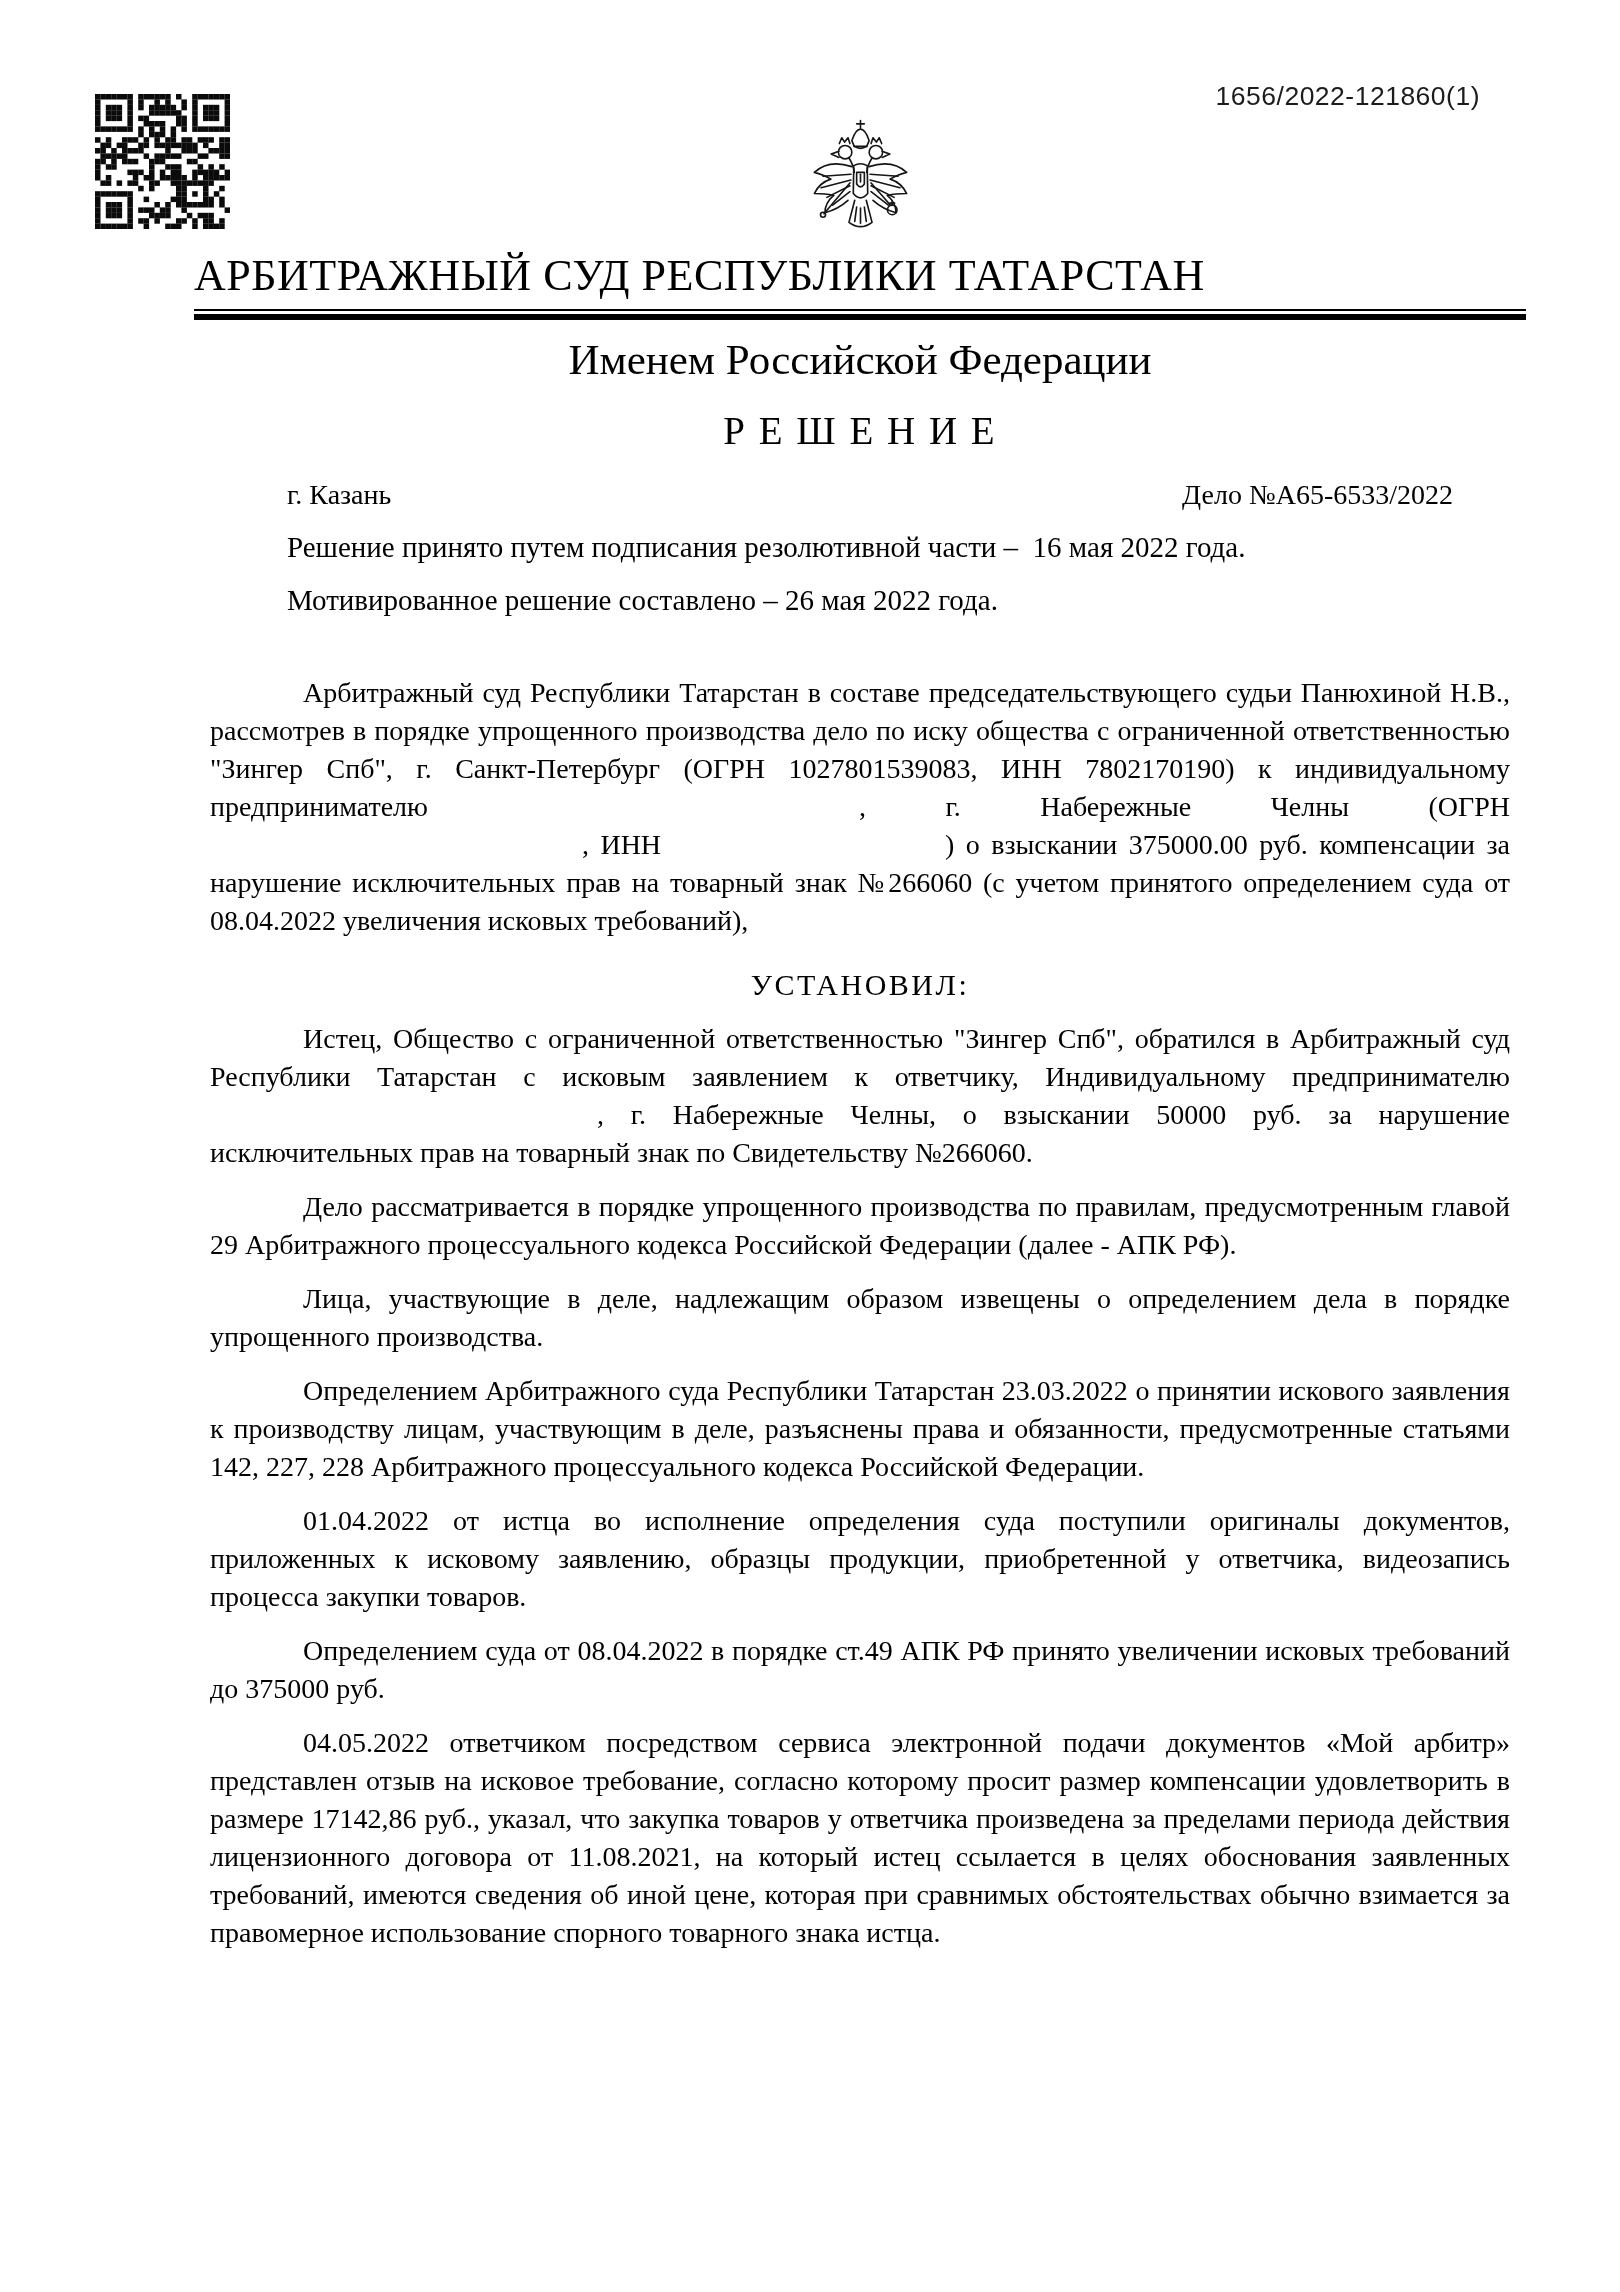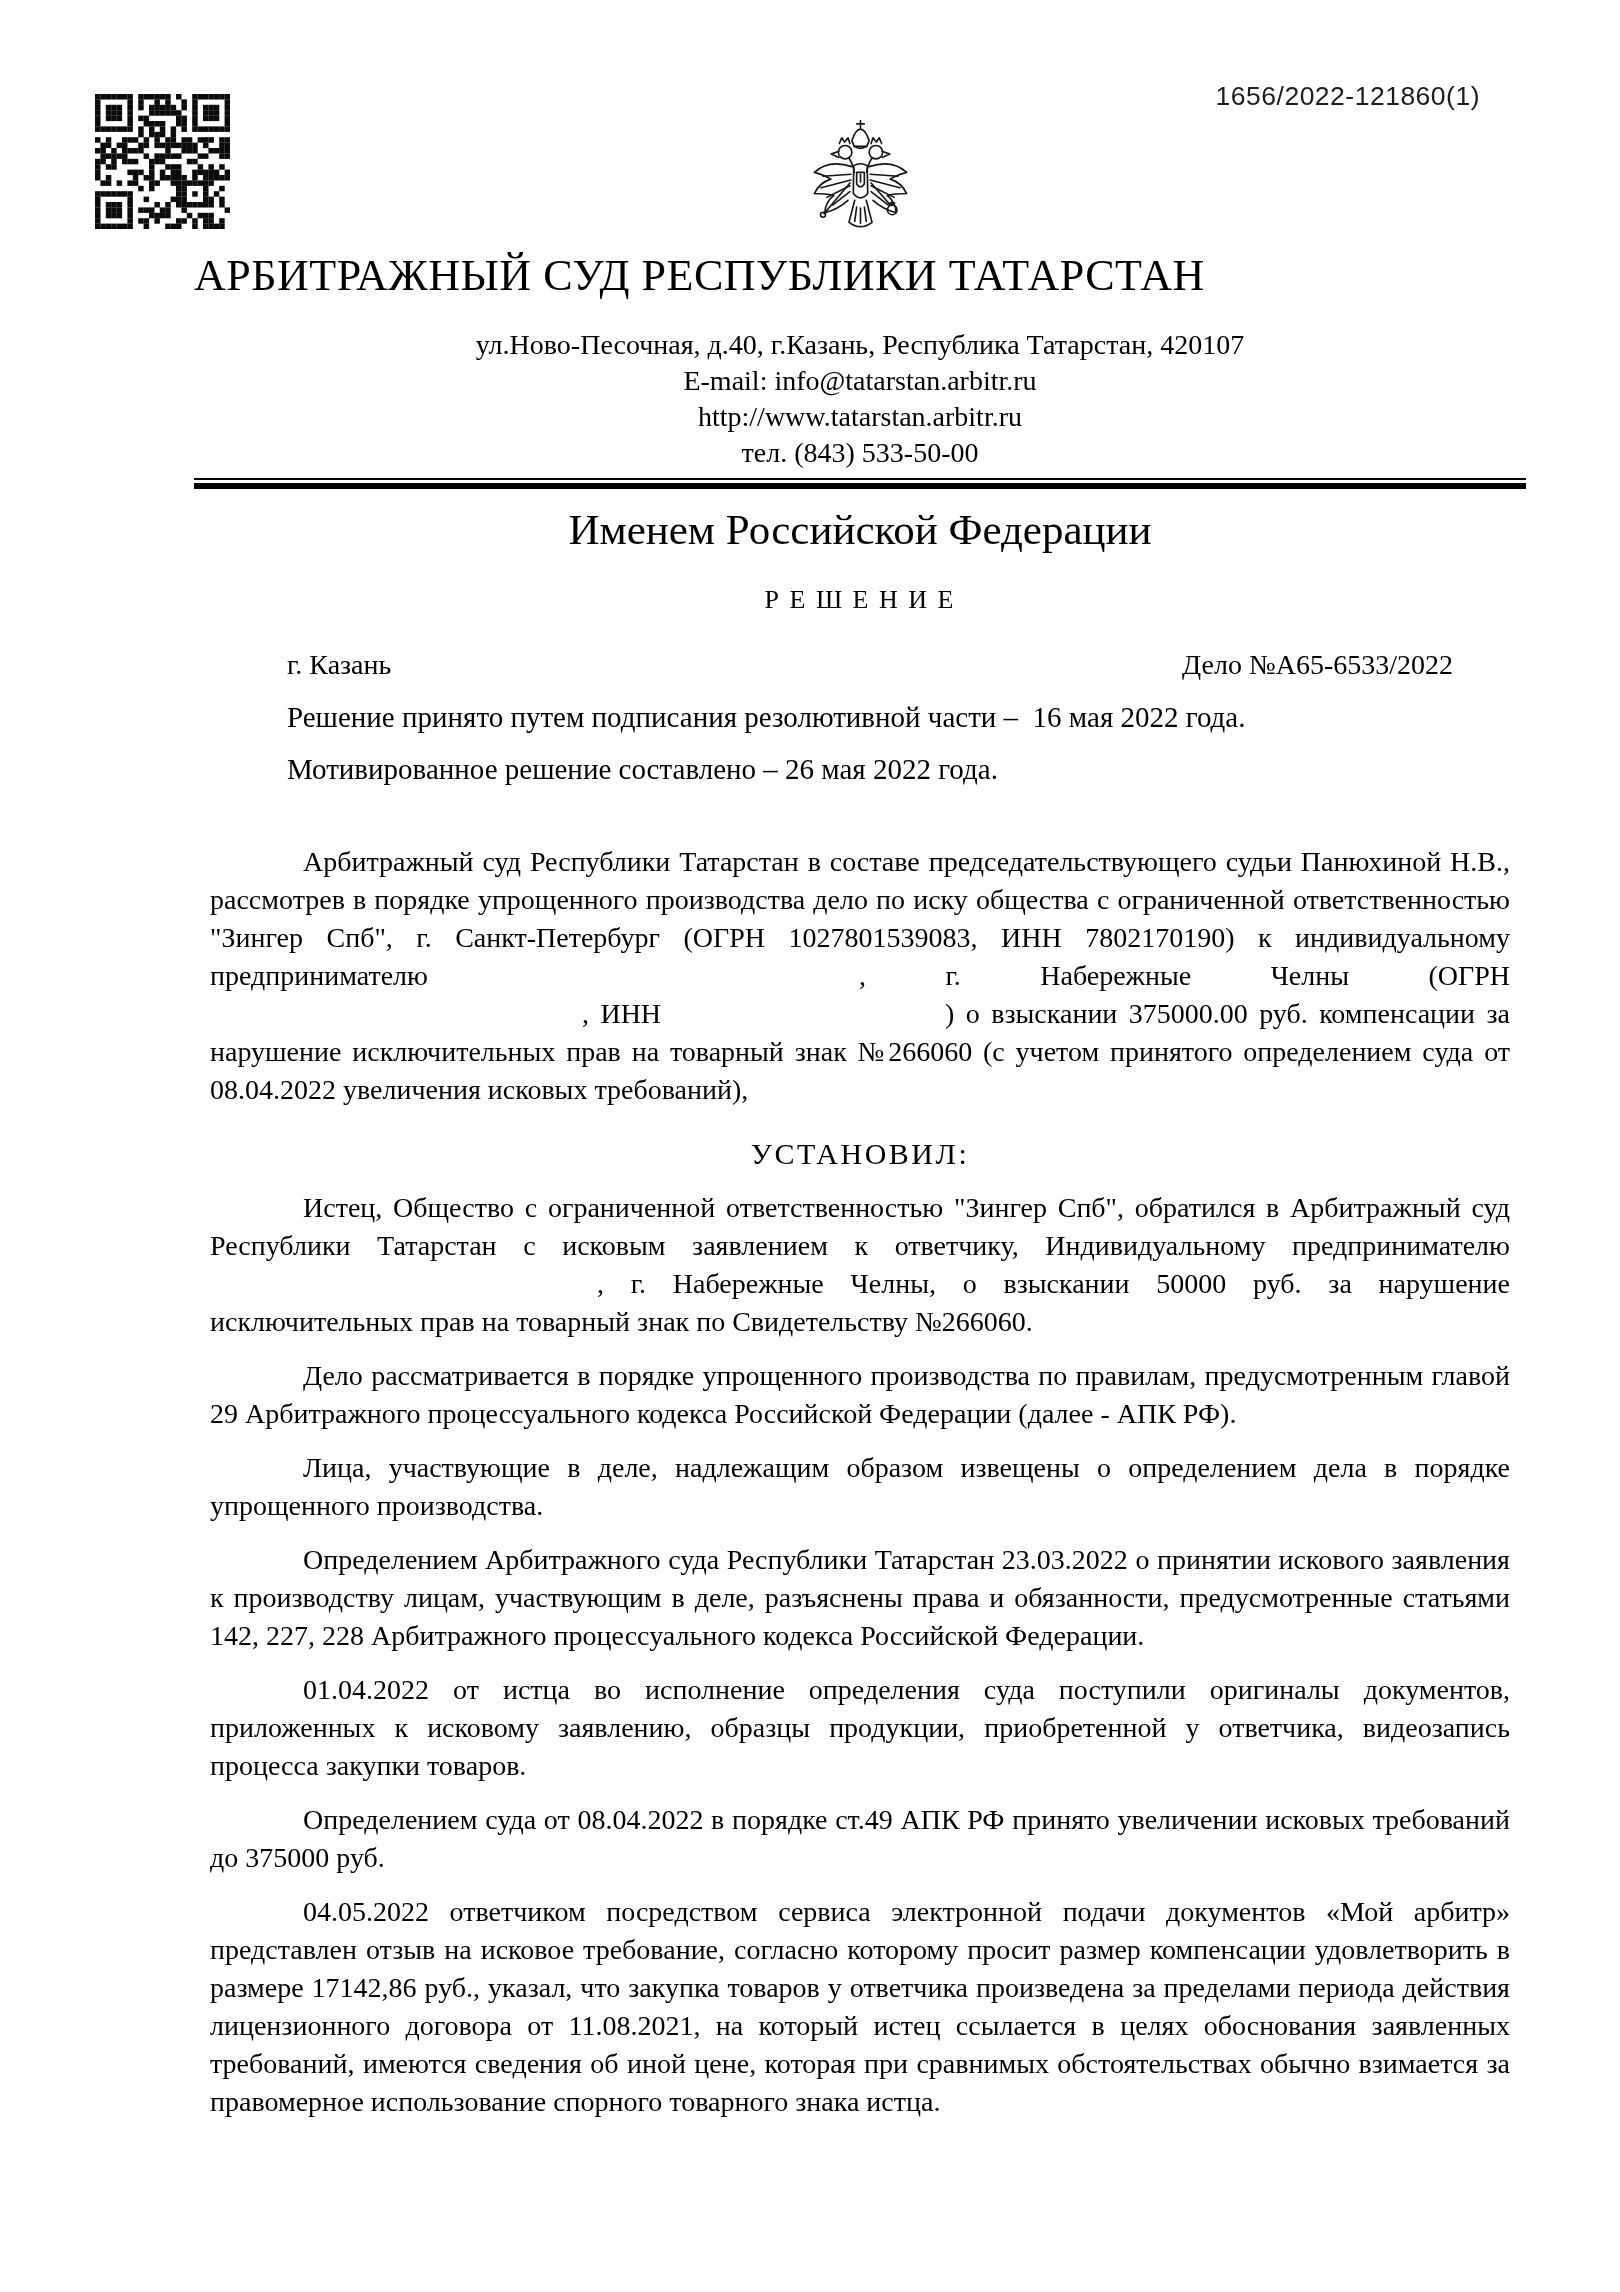--- a/index.html
+++ b/index.html
@@ -24,21 +24,21 @@
     font-size:44px;font-weight:normal;line-height:53px;
     white-space:nowrap;letter-spacing:0.5px;
   }
   .address-block{margin-top:25.5px;text-align:center;font-size:28px;line-height:36px;}
   .address-block div{margin:0;}
   .double-rule{
     margin-top:6.9px;height:2.9px;
     border-top:2.9px solid #000;border-bottom:6.9px solid #000;
   }
   .in-the-name{margin:15.7px 0 0;text-align:center;font-size:43px;font-weight:normal;line-height:49px;}
-  .decision-title{margin:23.5px 0 0;text-align:center;font-size:26px;font-weight:normal;line-height:45px;letter-spacing:2px;}
+  .decision-title{margin:23.5px 0 0;text-align:center;font-size:39px;font-weight:normal;line-height:45px;letter-spacing:2px;}
   .case-line{
     display:flex;justify-content:space-between;align-items:baseline;
     margin-top:23.5px;font-size:28px;line-height:37px;
     padding-left:93px;padding-right:73px;gap:48px;
   }
   .date-line{margin:15.7px 0 0;font-size:29px;line-height:37px;text-indent:93px;}
   .body-block{margin-top:55px;font-size:28px;line-height:38px;text-align:justify;}
   .body-par{margin:16px;text-indent:93px;}
   .body-par.space-before{margin-top:55px;}
   .body-heading{margin:26px 0 0;text-align:center;text-indent:0;font-size:30px;letter-spacing:2.5px;line-height:38px;}
@@ -428,26 +428,20 @@
         <circle cx="26" cy="100" r="2.6"></circle>
 
         <path d="M76 67 L96 90"></path>
         <circle cx="98" cy="95" r="5"></circle>
         <path d="M98 90 v-4 M95.5 88 h5"></path>
       </g>
     </svg>
 
     <h1 class="court-name">АРБИТРАЖНЫЙ СУД РЕСПУБЛИКИ ТАТАРСТАН</h1>
 
-    <div class="address-block">
-      <div>ул.Ново-Песочная, д.40, г.Казань, Республика Татарстан, 420107</div>
-      <div>E-mail: info@tatarstan.arbitr.ru</div>
-      <div>http://www.tatarstan.arbitr.ru</div>
-      <div>тел. (843) 533-50-00</div>
-    </div>
 
     <div class="double-rule"></div>
 
     <div class="in-the-name">Именем Российской Федерации</div>
 
     <div class="decision-title">Р Е Ш Е Н И Е</div>
 
     <div class="case-line">
       <span>г. Казань</span>
       <span>Дело №А65-6533/2022</span>

